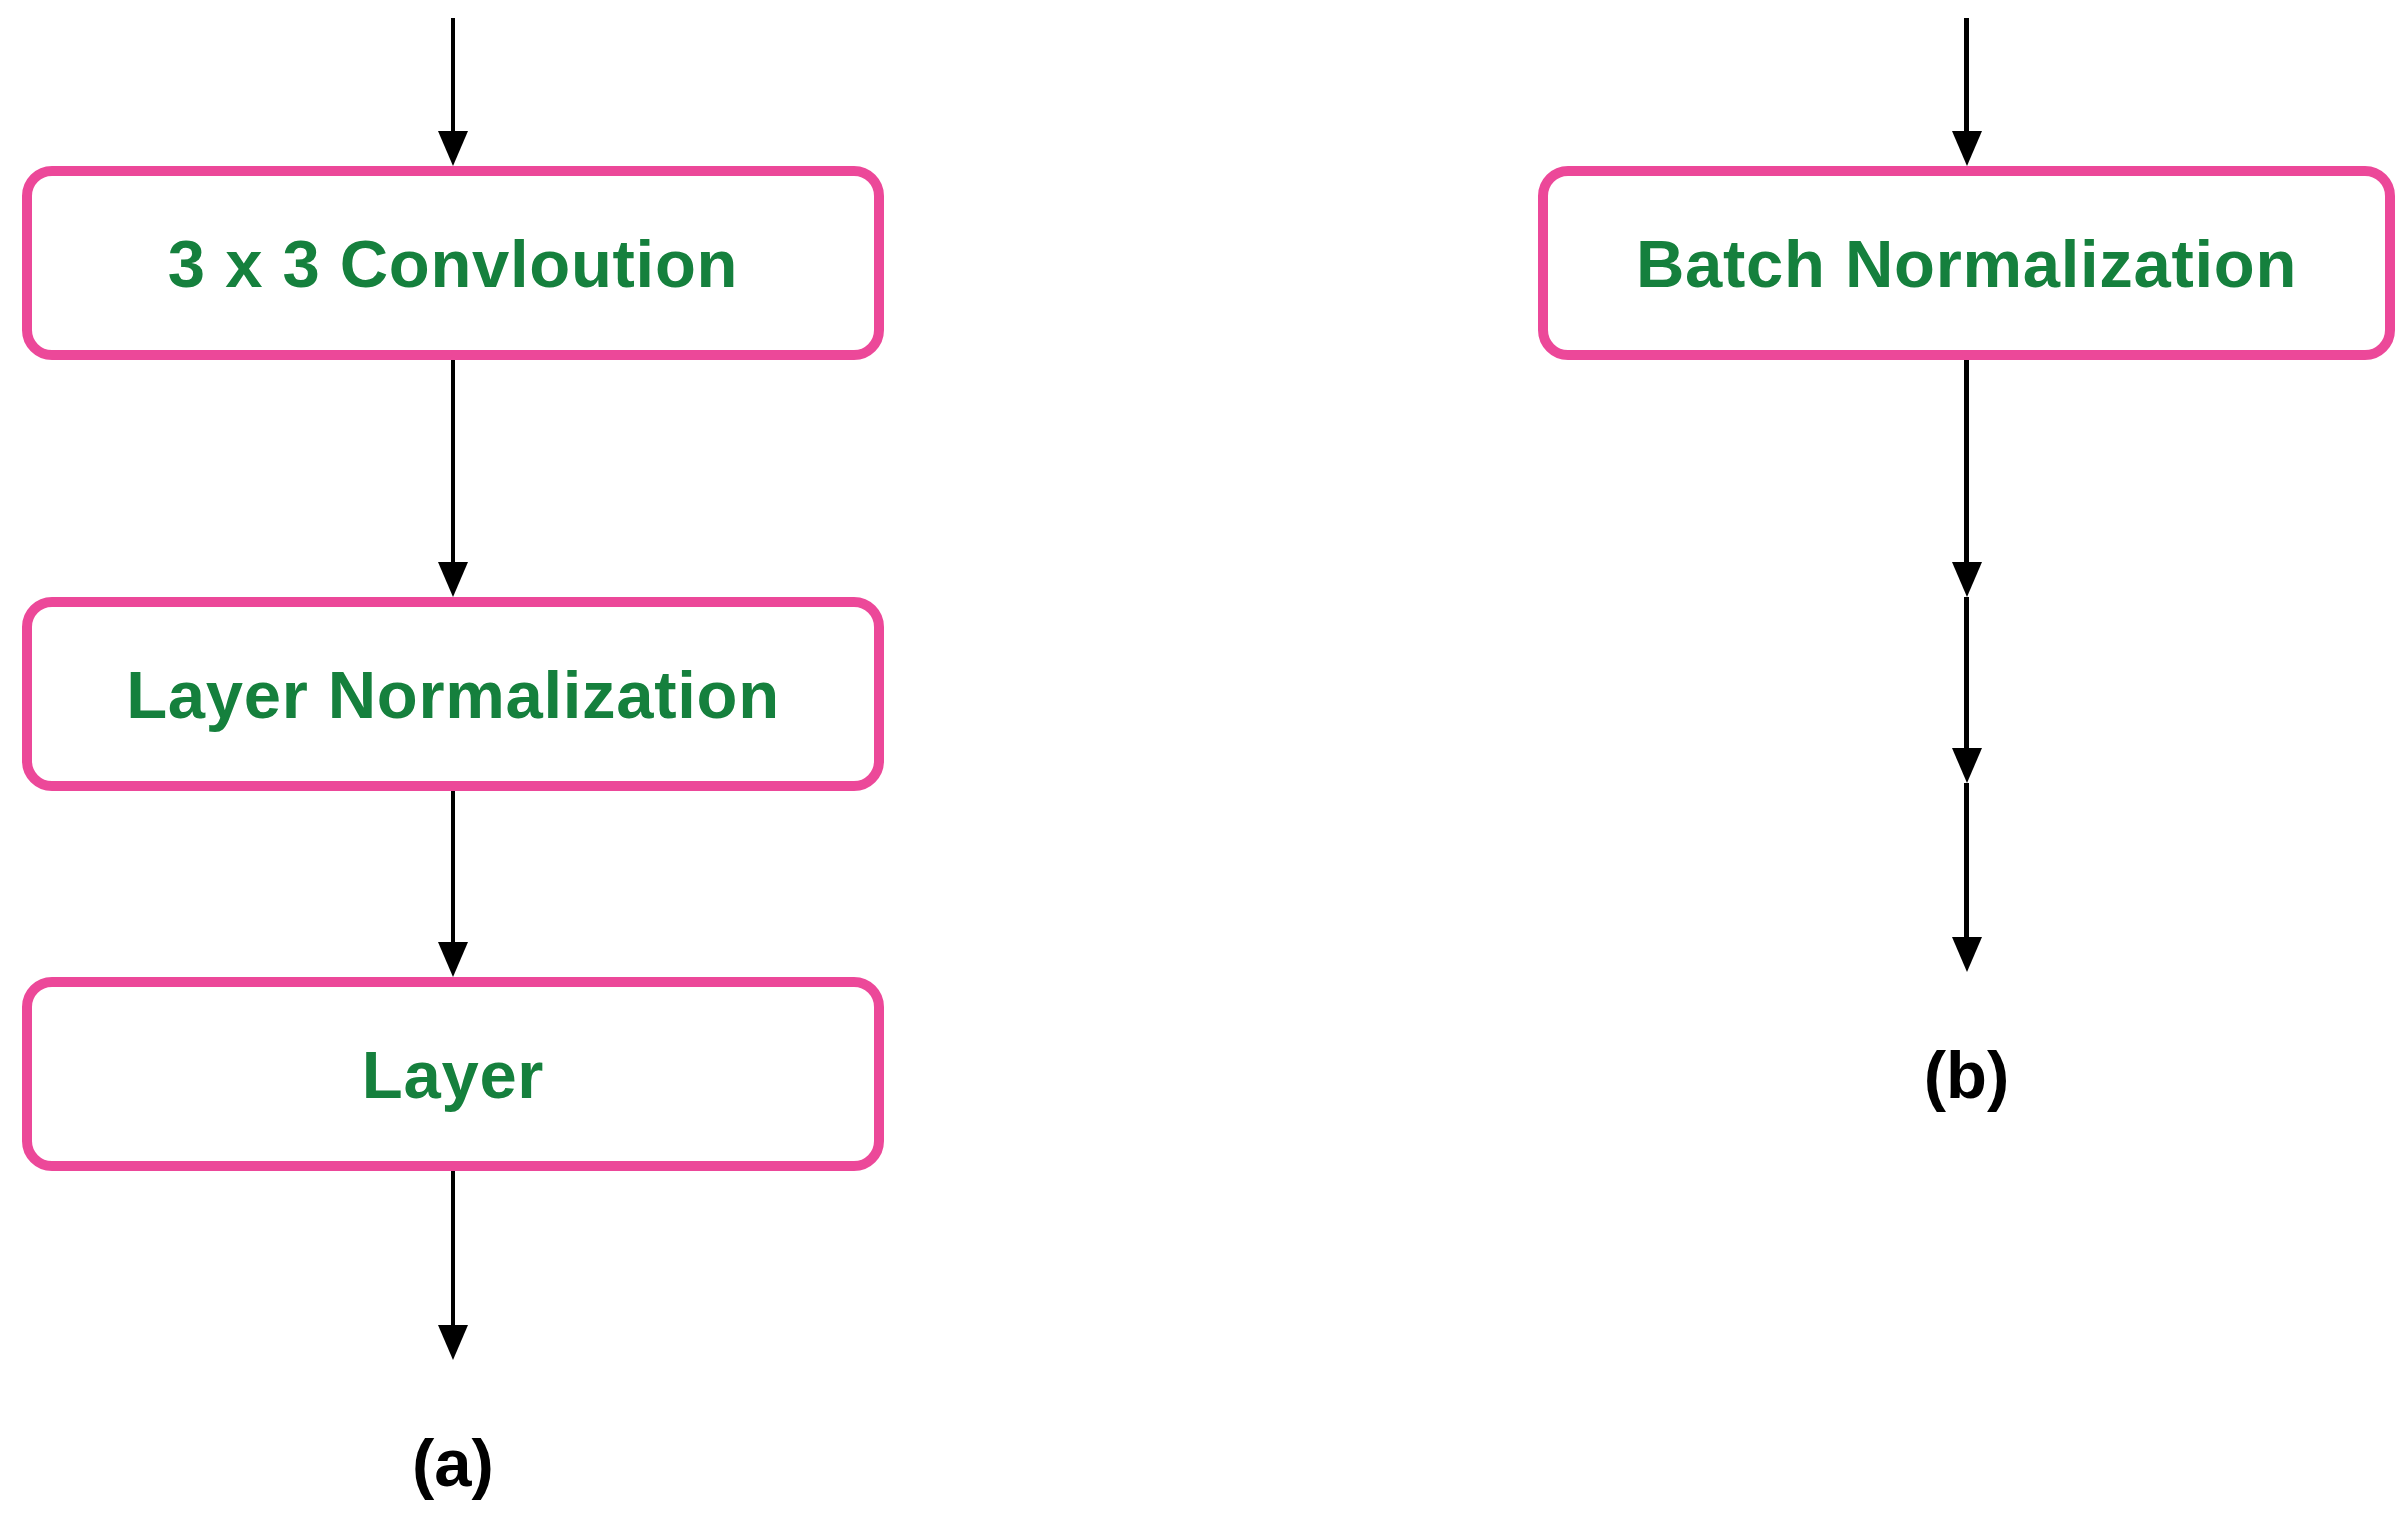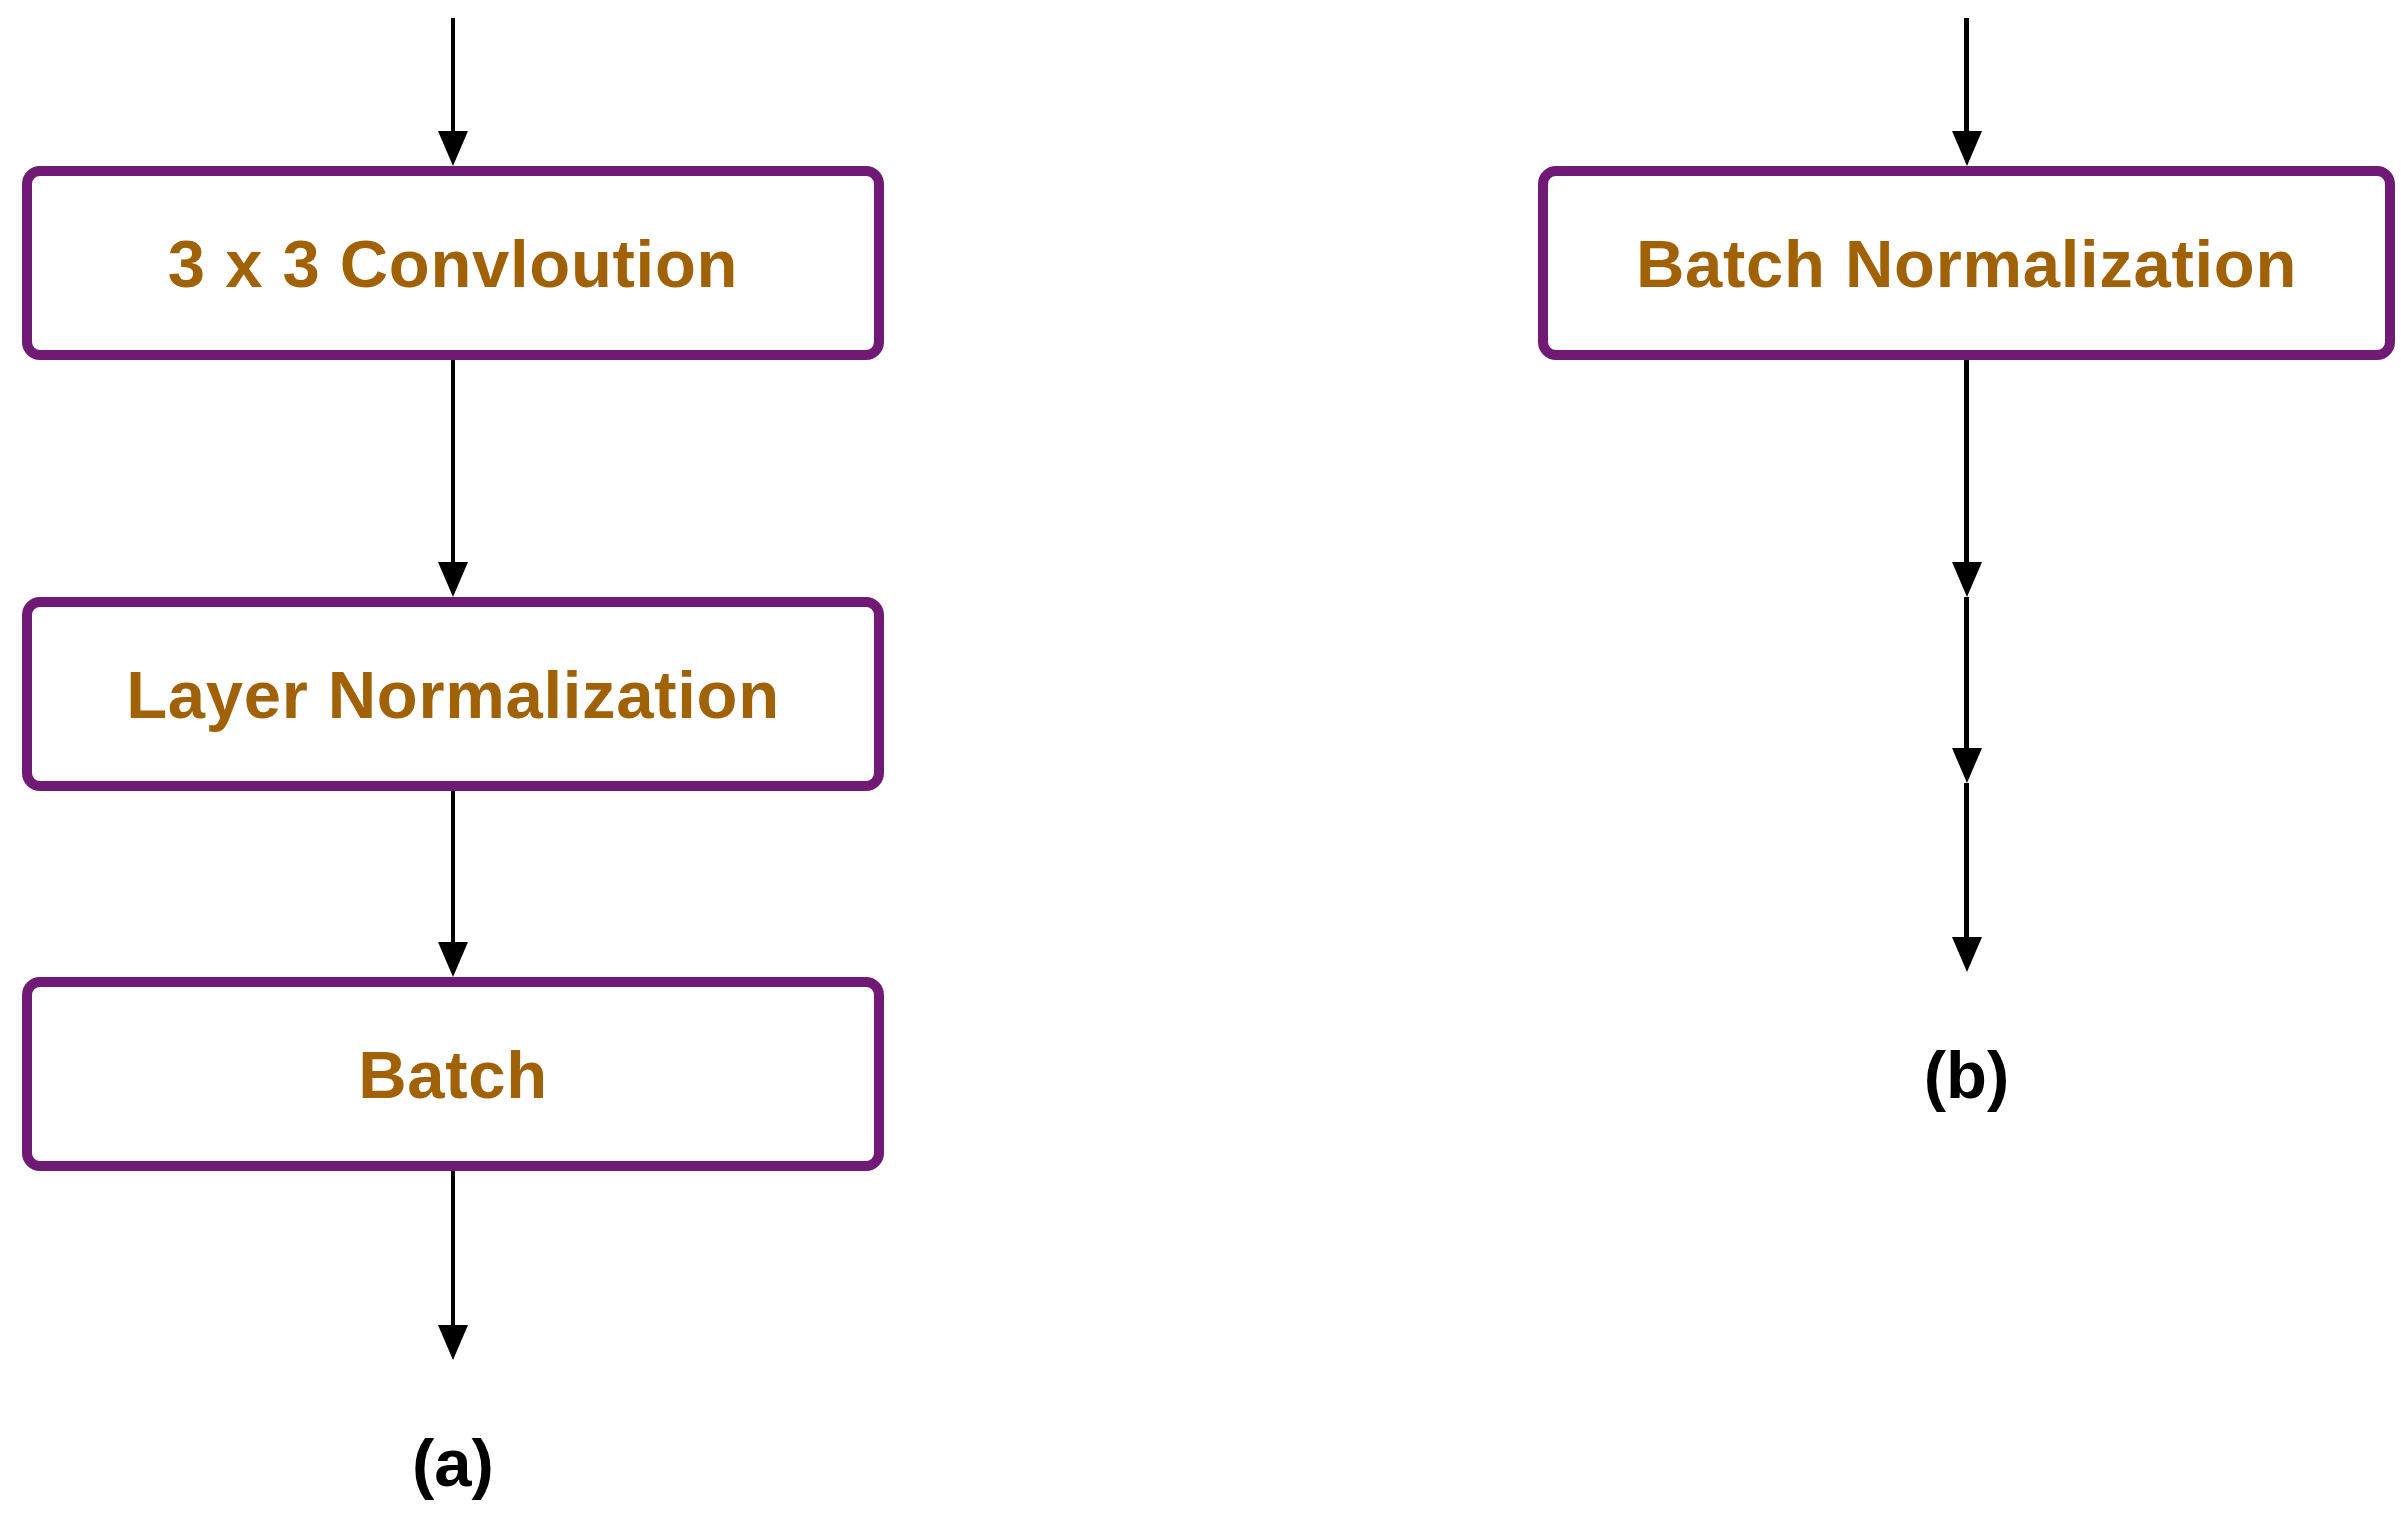--- a/index.html
+++ b/index.html
@@ -23,28 +23,28 @@
     align-items: center;
   }
   .col-a { left: 22px;   width: 862px; }
   .col-b { left: 1538px; width: 857px; }
 
   .node-box {
     box-sizing: border-box;
     width: 100%;
     height: 194px;
     background: #ffffff;
-    border: 10px solid #701a75;
-    border-radius: 18px;
+    border: 10px solid #ec4899;
+    border-radius: 30px;
     display: flex;
     align-items: center;
     justify-content: center;
     font-size: 67px;
     font-weight: bold;
-    color: #a16207;
+    color: #15803d;
     letter-spacing: 0.7px;
     text-align: center;
     white-space: nowrap;
   }
 
   .arrow {
     display: flex;
     flex-direction: column;
     align-items: center;
     width: 43px;
@@ -91,21 +91,21 @@
       <div class="head"></div>
     </div>
 
     <div class="node-box">Layer Normalization</div>
 
     <div class="arrow arrow-mid2">
       <div class="shaft"></div>
       <div class="head"></div>
     </div>
 
-    <div class="node-box">Batch</div>
+    <div class="node-box">Layer</div>
 
     <div class="arrow arrow-exit">
       <div class="shaft"></div>
       <div class="head"></div>
     </div>
 
     <div class="column-caption">(a)</div>
   </div>
 
   <div class="flow-column col-b">

